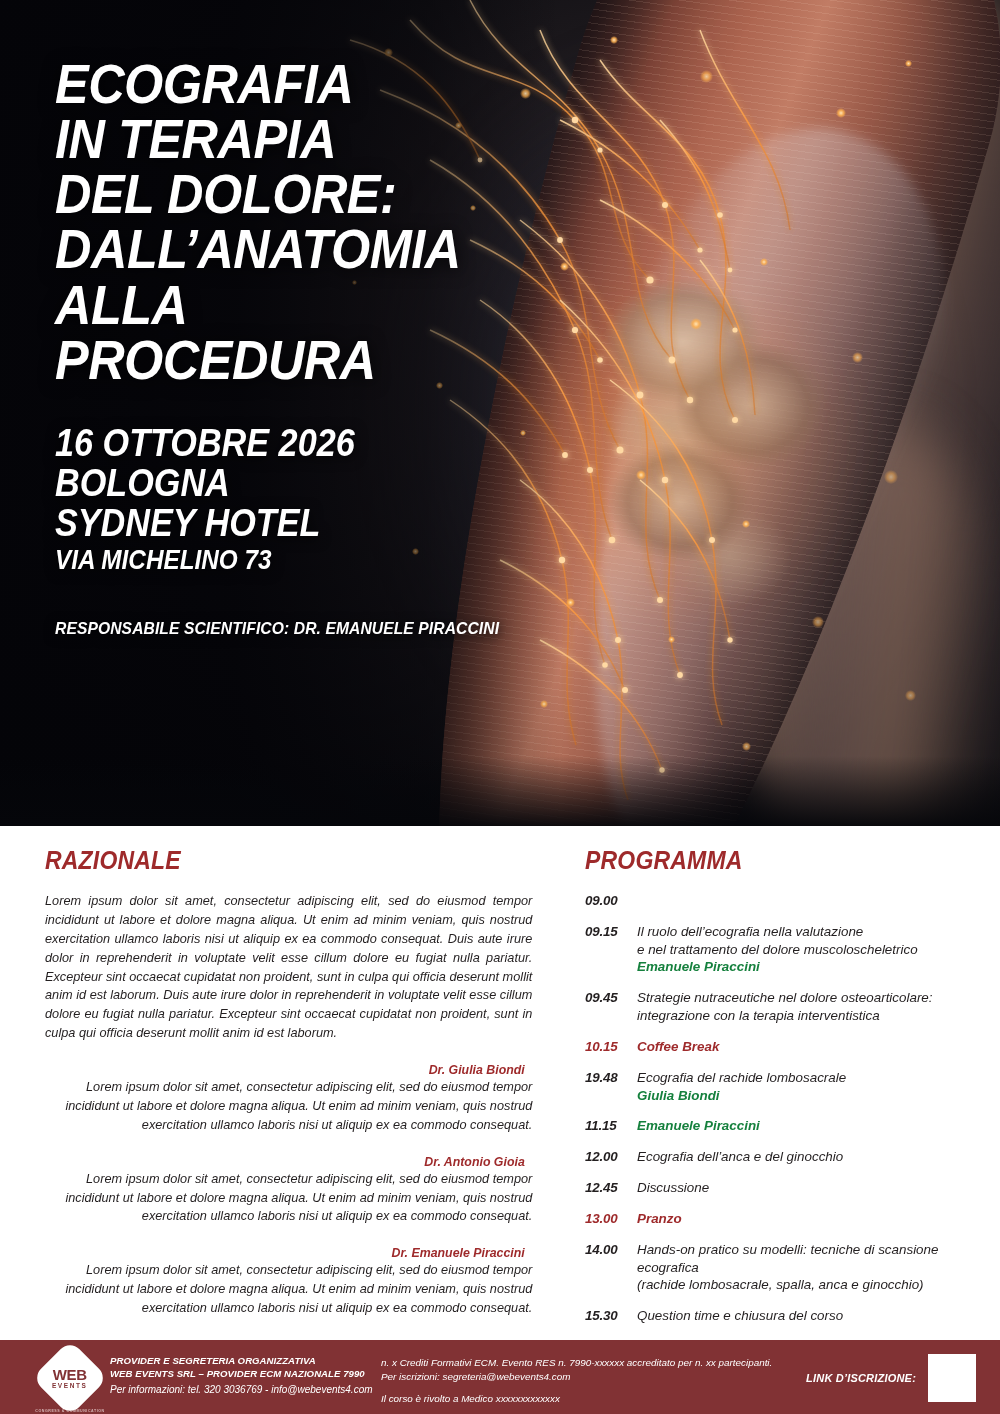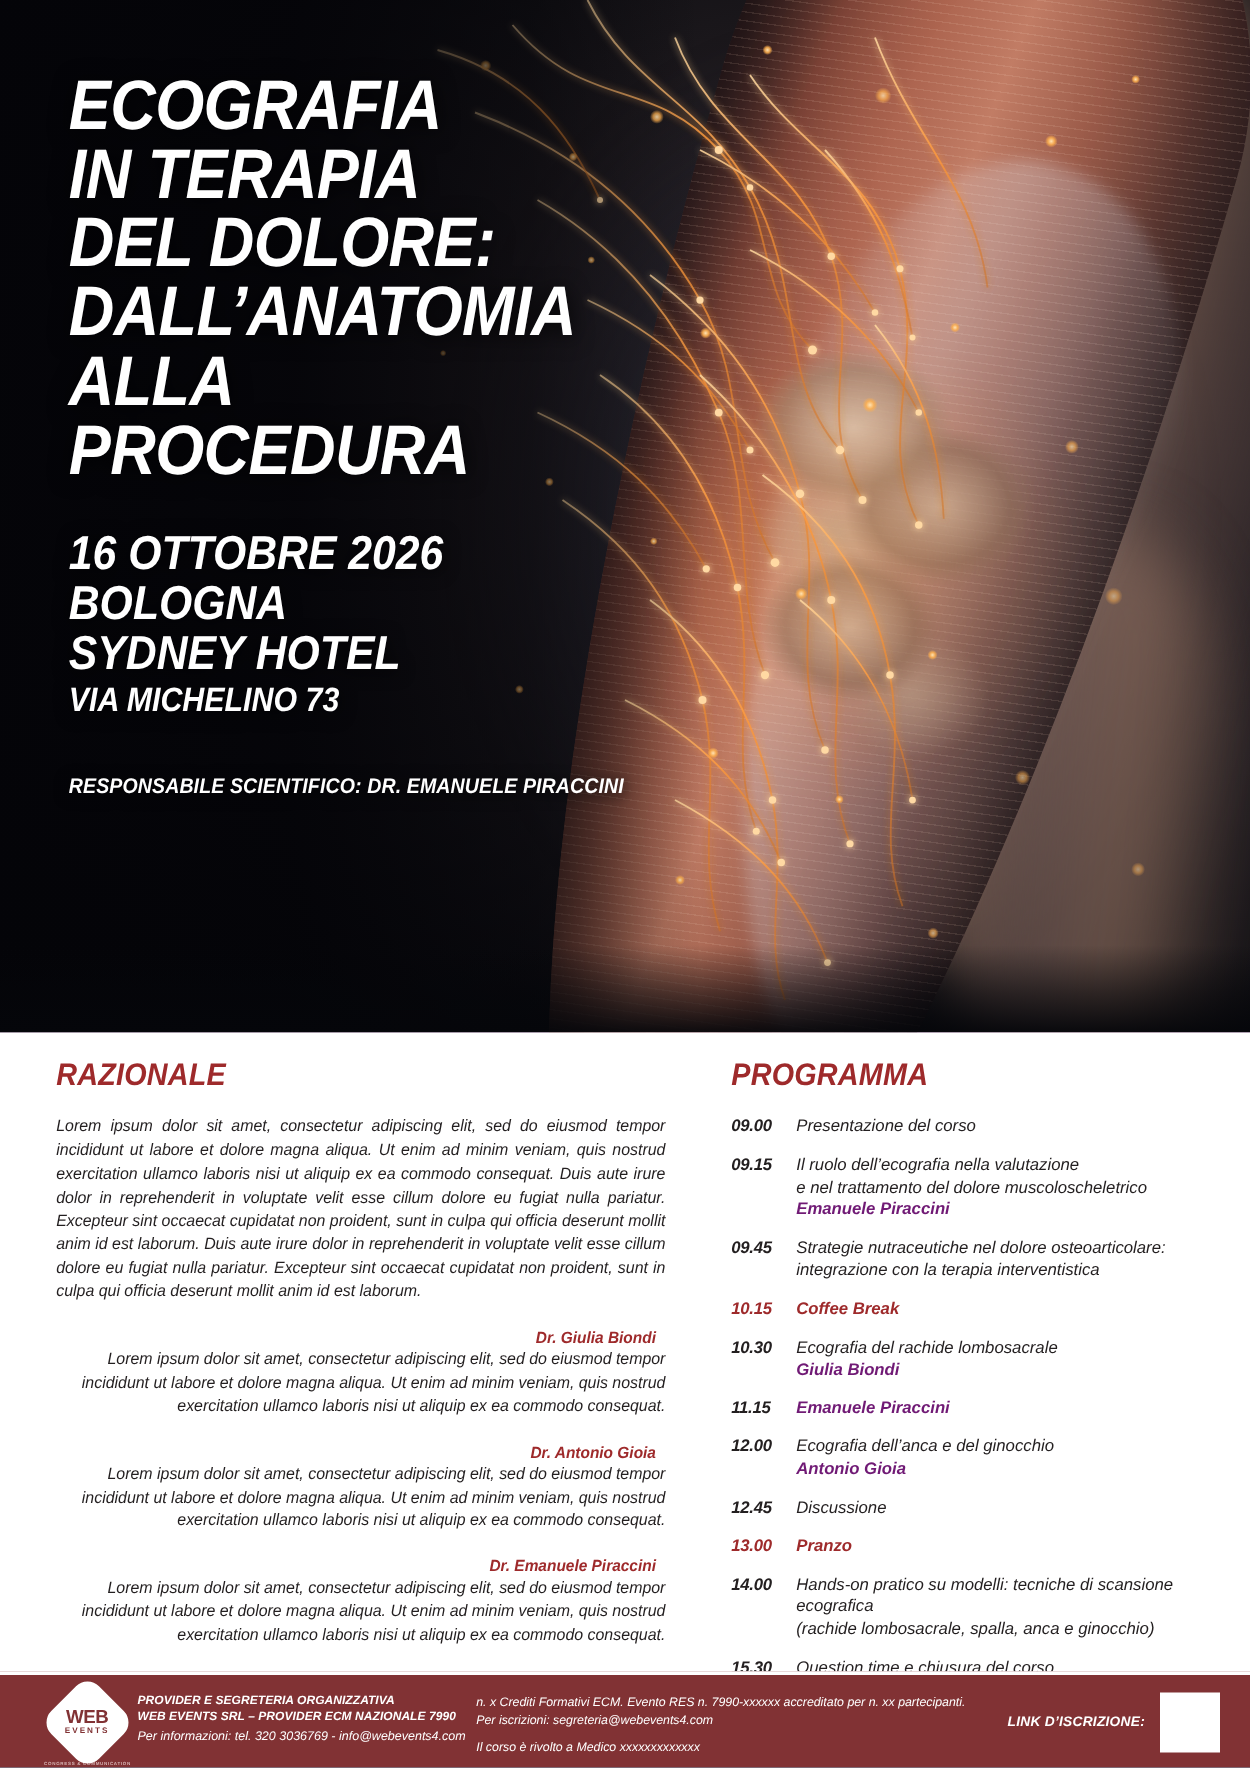--- a/index.html
+++ b/index.html
@@ -207,21 +207,21 @@
     color:#231f20;font-weight:700;font-style:italic;
     font-size:13.4px;line-height:1.33;
     letter-spacing:-.2px;
   }
   .prog-body{flex:1 1 auto;}
   .prog-title{
     color:#231f20;font-style:italic;
     font-size:13.4px;line-height:1.33;
   }
   .prog-speaker{
-    color:#701a75;font-weight:700;font-style:italic;
+    color:#15803d;font-weight:700;font-style:italic;
     font-size:13.4px;line-height:1.33;
   }
   .prog-row.accent .prog-time,
   .prog-row.accent .prog-title{color:#9E2A2B;font-weight:700;}
 
   
   .footer{
     position:absolute;left:0;top:1337px;width:1000px;height:77px;
     background:#813234;
     border-top:3px solid #ffffff;
@@ -441,23 +441,20 @@
             <div class="bio-text">Lorem ipsum dolor sit amet, consectetur adipiscing elit, sed do eiusmod tempor incididunt ut labore et dolore magna aliqua. Ut enim ad minim veniam, quis nostrud exercitation ullamco laboris nisi ut aliquip ex ea commodo consequat.</div>
           </div>
         </div>
     </div>
 
     <div class="col-right">
       <h2 class="sec-title">PROGRAMMA</h2>
       <div id="prog">
           <div class="prog-row">
             <div class="prog-time">09.00</div>
-            <div class="prog-body">
-              <div class="prog-title">Presentazione del corso</div>
-            </div>
           </div>
           <div class="prog-row">
             <div class="prog-time">09.15</div>
             <div class="prog-body">
               <div class="prog-title">Il ruolo dell’ecografia nella valutazione<br>e nel trattamento del dolore muscoloscheletrico</div>
               <div class="prog-speaker">Emanuele Piraccini</div>
             </div>
           </div>
           <div class="prog-row">
             <div class="prog-time">09.45</div>
@@ -465,37 +462,36 @@
               <div class="prog-title">Strategie nutraceutiche nel dolore osteoarticolare:<br>integrazione con la terapia interventistica</div>
             </div>
           </div>
           <div class="prog-row accent">
             <div class="prog-time">10.15</div>
             <div class="prog-body">
               <div class="prog-title">Coffee Break</div>
             </div>
           </div>
           <div class="prog-row">
-            <div class="prog-time">10.30</div>
+            <div class="prog-time">19.48</div>
             <div class="prog-body">
               <div class="prog-title">Ecografia del rachide lombosacrale</div>
               <div class="prog-speaker">Giulia Biondi</div>
             </div>
           </div>
           <div class="prog-row">
             <div class="prog-time">11.15</div>
             <div class="prog-body">
               <div class="prog-speaker">Emanuele Piraccini</div>
             </div>
           </div>
           <div class="prog-row">
             <div class="prog-time">12.00</div>
             <div class="prog-body">
               <div class="prog-title">Ecografia dell’anca e del ginocchio</div>
-              <div class="prog-speaker">Antonio Gioia</div>
             </div>
           </div>
           <div class="prog-row">
             <div class="prog-time">12.45</div>
             <div class="prog-body">
               <div class="prog-title">Discussione</div>
             </div>
           </div>
           <div class="prog-row accent">
             <div class="prog-time">13.00</div>

